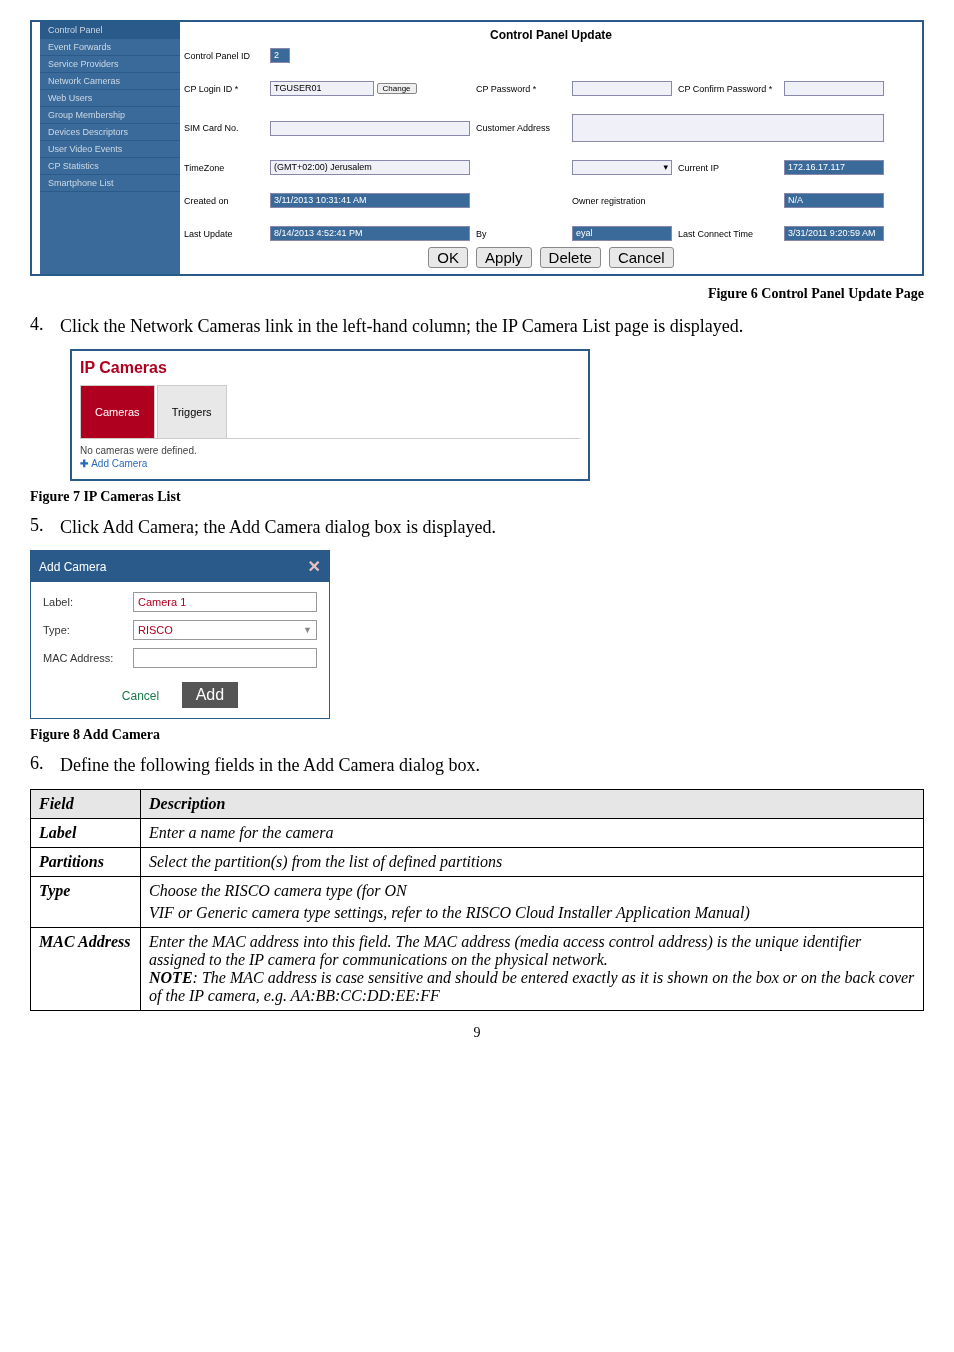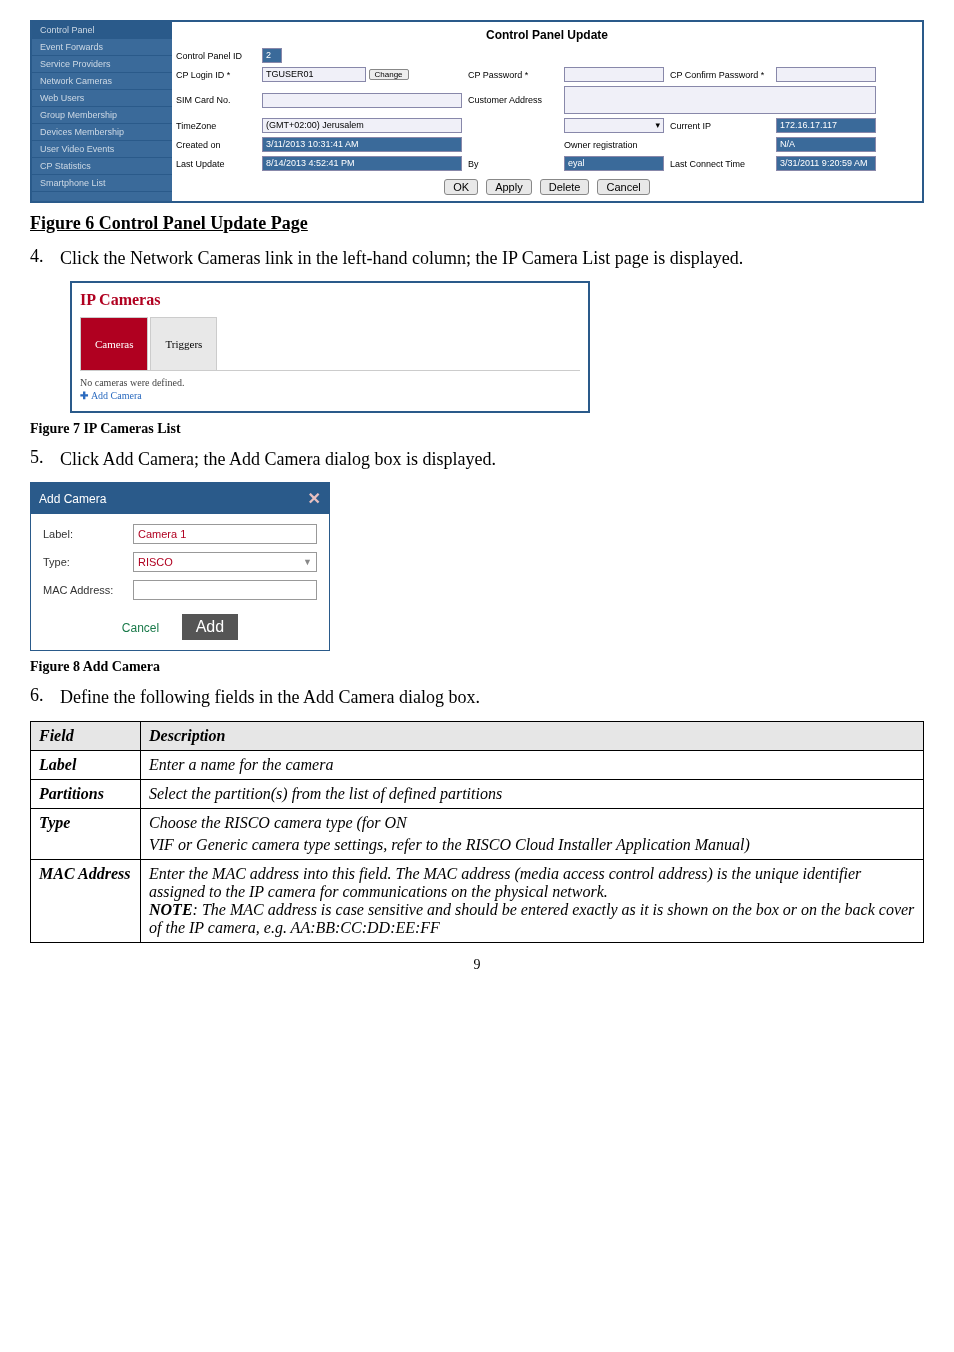--- a/index.html
+++ b/index.html
@@ -8,20 +8,21 @@
     color: #000;
     padding: 20px 30px;
     max-width: 954px;
     margin: 0 auto;
     background: #fff;
   }
   .screenshot {
     border: 2px solid #2a5a8a;
     margin-bottom: 10px;
     background: #fff;
+    padding-left: 8px;
   }
   .cpl-wrap {
     display: flex;
   }
   .cpl-sidebar {
     width: 140px;
     background: #3a6a9a;
     display: flex;
     flex-direction: column;
   }
@@ -41,70 +42,69 @@
   .cpl-title {
     text-align: center;
     font-weight: bold;
     font-size: 12px;
     font-family: Arial, sans-serif;
     padding: 4px 0;
   }
   .cpl-form {
     display: grid;
     grid-template-columns: 80px 200px 90px 100px 100px 100px;
-    gap: 4px 6px;
+    gap: 18px 6px;
     font-size: 9px;
     font-family: Arial, sans-serif;
     padding: 2px;
     align-items: center;
   }
   .cpl-label { font-size: 9px; }
   .cpl-input {
     border: 1px solid #88a;
     background: #f0f0f8;
     padding: 1px 3px;
     font-size: 9px;
     height: 15px;
   }
   .cpl-input.dark { background: #3a6a9a; color: #fff; }
   .cpl-btn-row {
     text-align: center;
     padding: 4px 0;
   }
   .cpl-btn {
-    font-size: 11px;
+    font-size: 15px;
     padding: 1px 8px;
     border: 1px solid #888;
     background: #e8e8e8;
     border-radius: 3px;
     margin: 0 2px;
   }
   .mini-btn { font-size: 8px; padding: 0 5px; border: 1px solid #888; background: #eee; border-radius: 2px; }
   .caption {
-    text-align: left;
+    text-align: right;
     font-weight: bold;
     font-family: 'Times New Roman', serif;
-    font-size: 18px;
+    font-size: 14px;
     margin: 8px 0 12px;
-    text-decoration: underline;
   }
   .step {
     font-family: 'Palatino Linotype', Georgia, serif;
     font-size: 18px;
     margin: 6px 0 10px 0;
     display: flex;
   }
   .step-num { width: 30px; flex-shrink: 0; }
   .step-text { flex: 1; line-height: 1.4; }
   .ip-cam-box {
     border: 2px solid #2a5a8a;
     margin: 6px 0 6px 40px;
     width: 520px;
     padding: 4px 8px 10px;
-    font-family: Liberation Serif, serif;
+    font-family: Liberation Sans, sans-serif;
   }
   .ip-cam-title { color: #b00020; font-weight: bold; font-size: 16px; padding: 4px 0; }
   .tabs { display: flex; border-bottom: 1px solid #ccc; margin-top: 4px; }
   .tab { padding: 20px 14px; font-size: 11px; background: #e8e8e8; border: 1px solid #ccc; border-bottom: none; margin-right: 2px; }
   .tab.active { background: #b00020; color: #fff; }
   .ip-cam-msg { font-size: 10px; color: #444; padding: 6px 0 2px; }
   .add-link { font-size: 10px; color: #2a6abf; }
   .add-link::before { content: "✚ "; color: #2a6abf; font-weight: bold; }
   .fig-left {
     font-weight: bold;
@@ -159,21 +159,21 @@
 
 <div class="screenshot">
   <div class="cpl-wrap">
     <div class="cpl-sidebar">
       <div class="cpl-sidebar-item active">Control Panel</div>
       <div class="cpl-sidebar-item">Event Forwards</div>
       <div class="cpl-sidebar-item">Service Providers</div>
       <div class="cpl-sidebar-item">Network Cameras</div>
       <div class="cpl-sidebar-item">Web Users</div>
       <div class="cpl-sidebar-item">Group Membership</div>
-      <div class="cpl-sidebar-item">Devices Membership</div>
+      <div class="cpl-sidebar-item">Devices Descriptors</div>
       <div class="cpl-sidebar-item">User Video Events</div>
       <div class="cpl-sidebar-item">CP Statistics</div>
       <div class="cpl-sidebar-item">Smartphone List</div>
     </div>
     <div class="cpl-main">
       <div class="cpl-title">Control Panel Update</div>
       <div class="cpl-form">
         <div class="cpl-label">Control Panel ID</div>
         <div><span class="cpl-input dark" style="display:inline-block;width:20px">2</span></div>
         <div></div>

